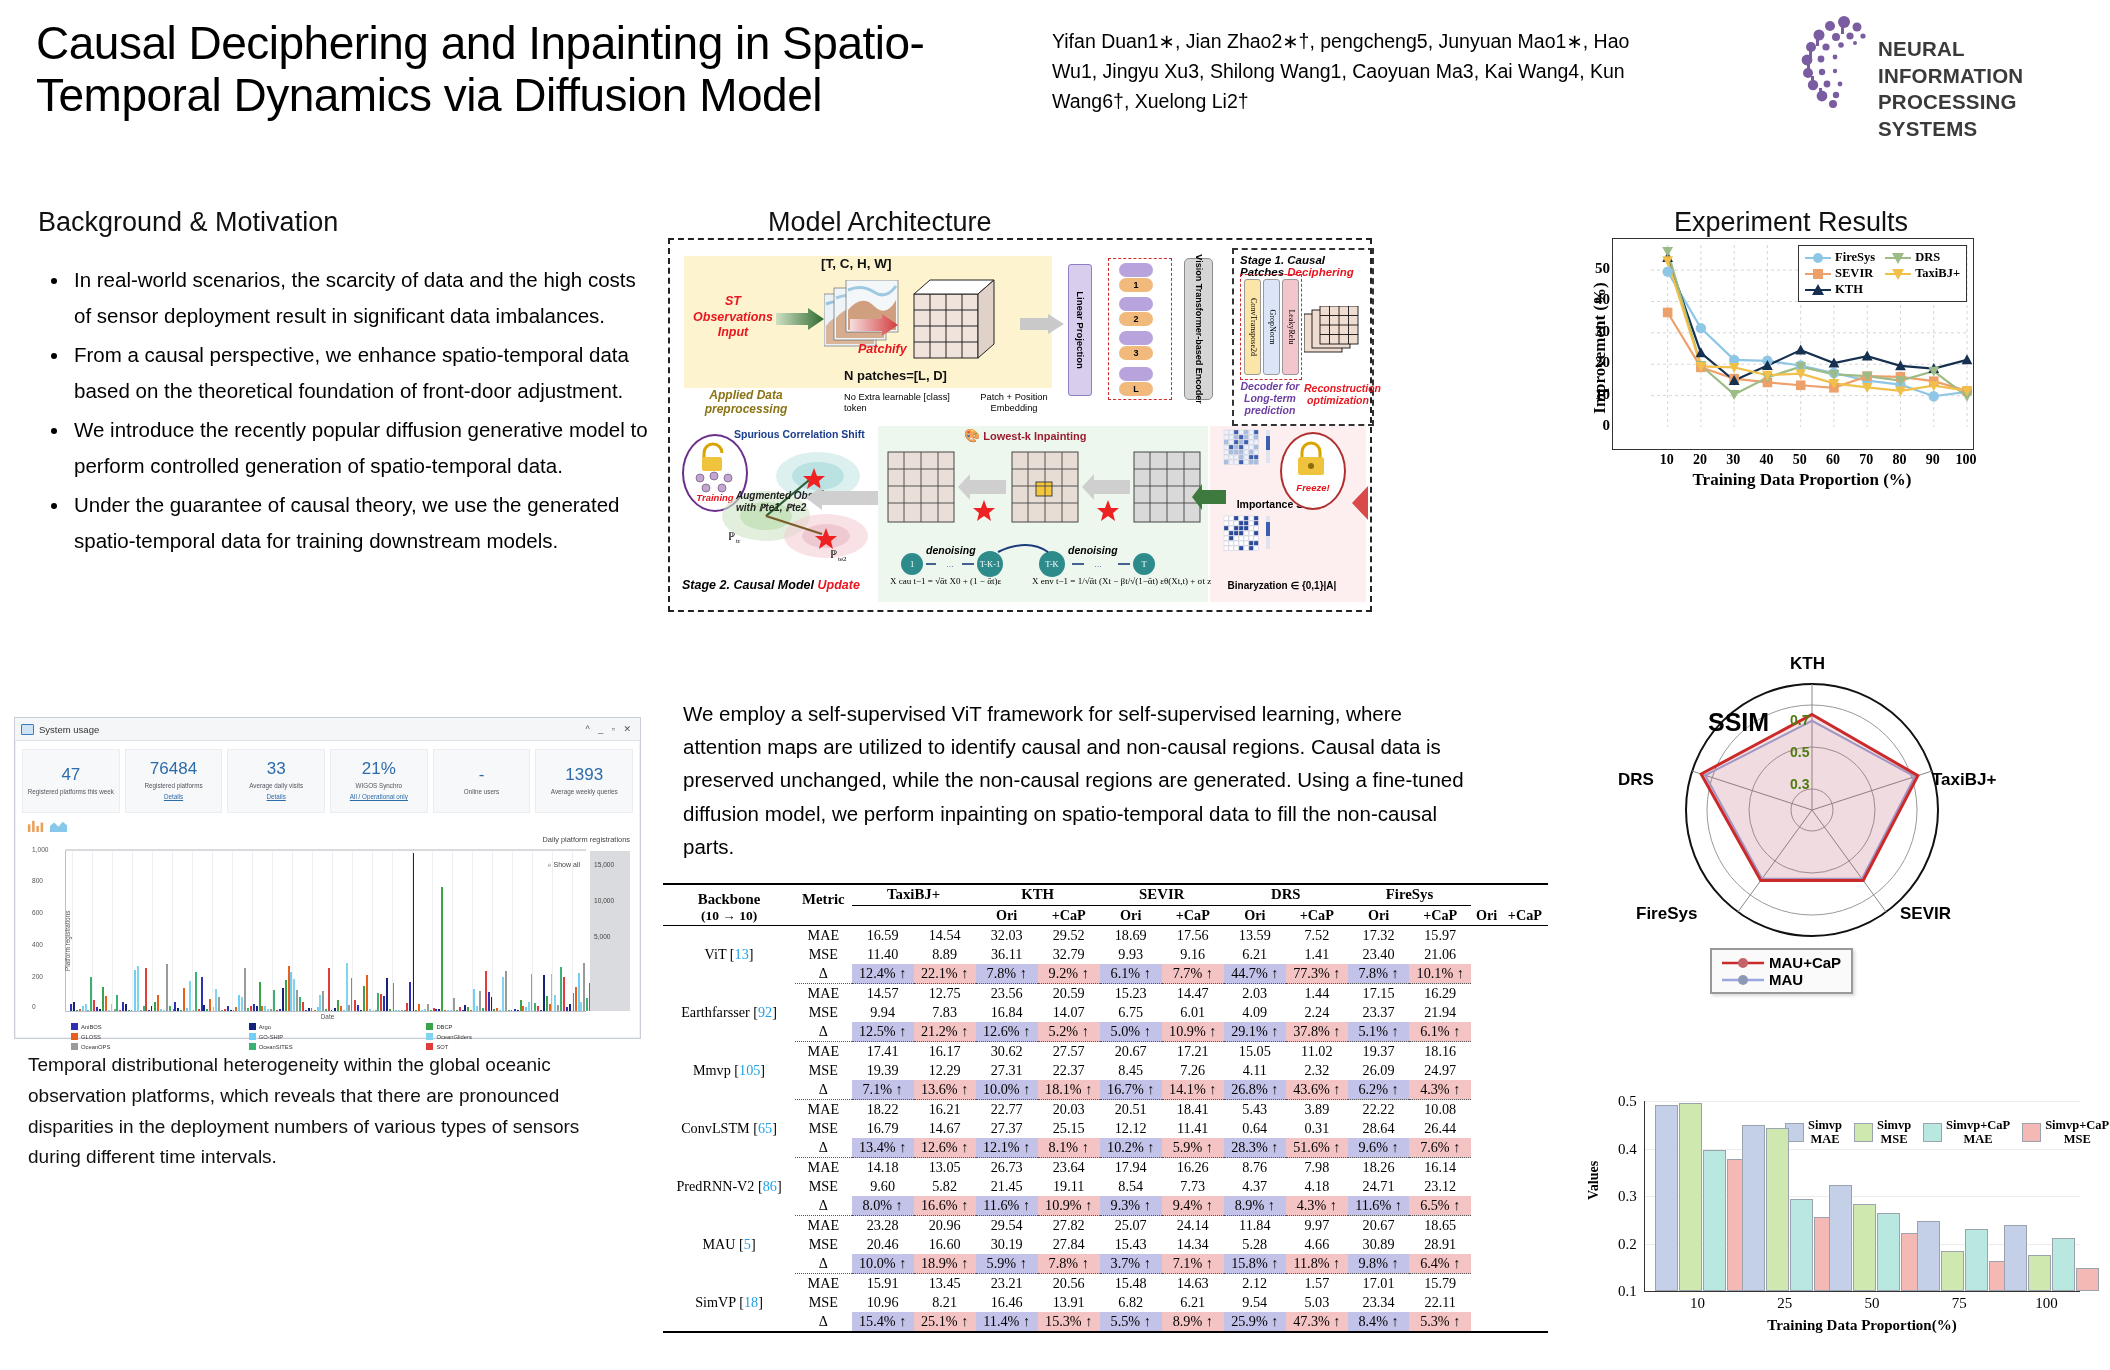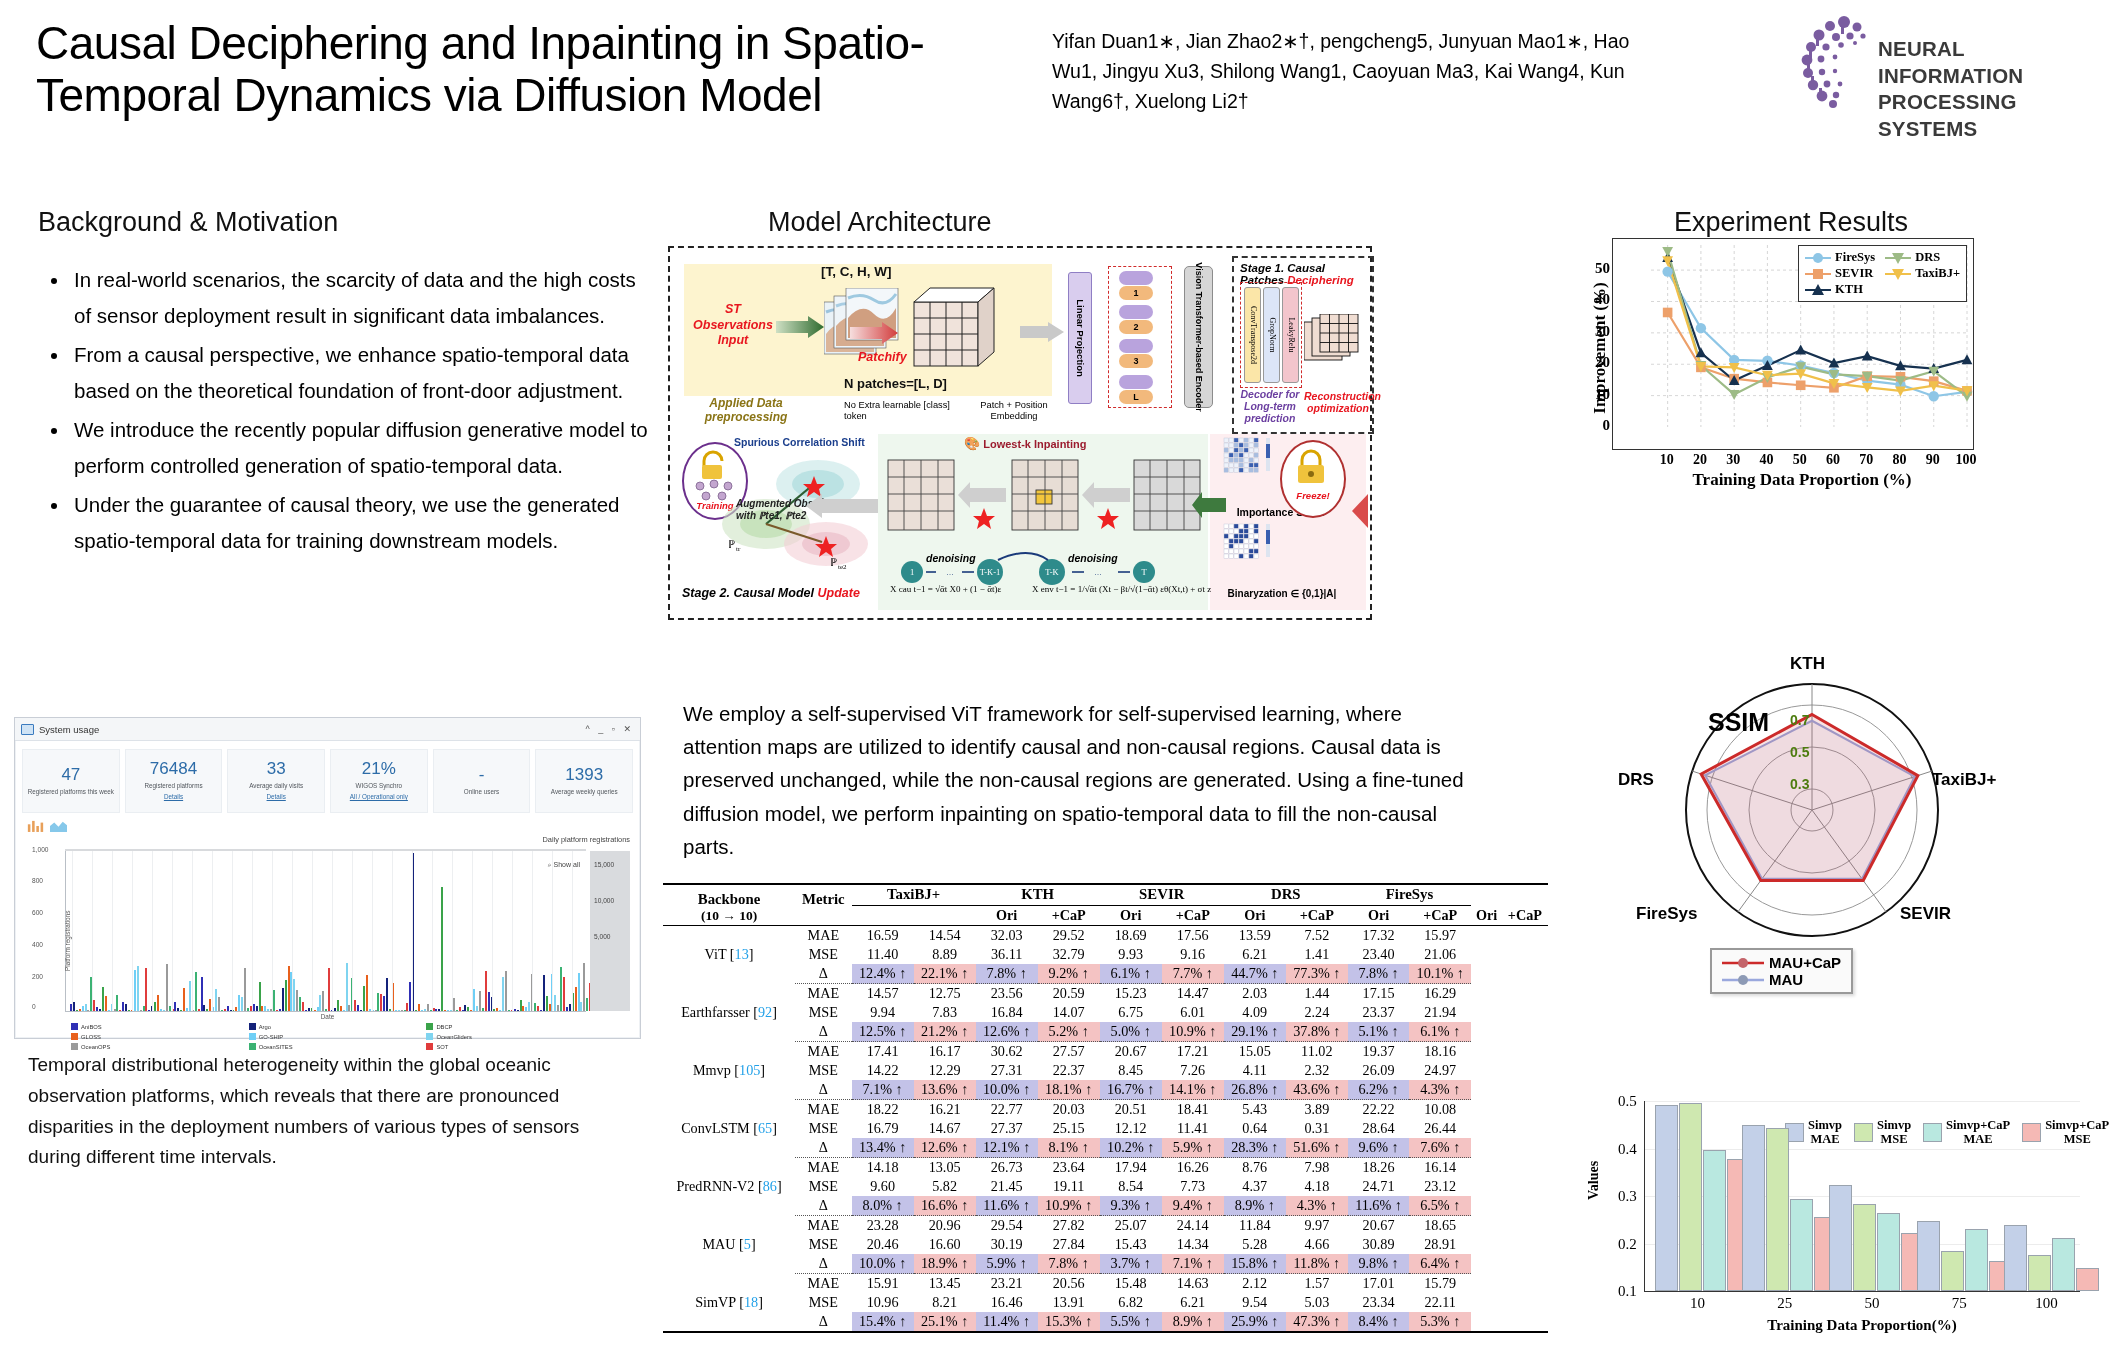--- a/index.html
+++ b/index.html
@@ -48,21 +48,21 @@
   .showall{position:absolute;right:6px;top:10px;font-size:7px;color:#444;}
   .legend-mini{display:flex;flex-wrap:wrap;gap:3px 10px;padding:3px 0 0 46px;font-size:5.8px;color:#333;}
   .legend-mini i{display:inline-block;width:7px;height:7px;margin-right:3px;vertical-align:-1px;}
   .xaxis-lab{text-align:center;font-size:6.4px;color:#555;margin-top:1px;}
   .rightband{position:absolute;right:0;top:20px;bottom:0;width:40px;background:#d9dbde;}
   .rightband span{position:absolute;left:4px;font-size:6.6px;color:#444;}
 
   .caption{position:absolute;left:28px;top:1050px;width:600px;font-size:19px;line-height:1.62;color:#111;}
 
   
-  .arch{position:absolute;left:668px;top:246px;width:700px;height:370px;border:2.5px dashed #222;background:#fff;}
+  .arch{position:absolute;left:668px;top:238px;width:700px;height:370px;border:2.5px dashed #222;background:#fff;}
   .stage{position:absolute;border:2px dashed #333;}
   .s1{left:6px;top:6px;width:684px;height:172px;border:none;}
   .yellowbox{position:absolute;left:8px;top:10px;width:368px;height:132px;background:#fdf4cf;}
   .a-lbl{position:absolute;font-weight:bold;font-style:italic;}
   .red{color:#e8161f;}
   .purple{color:#6b3fa0;}
   .olive{color:#8a7416;}
   .tcw{position:absolute;left:145px;top:10px;font-size:13.5px;font-weight:bold;color:#111;}
   .stobs{position:absolute;left:14px;top:48px;width:86px;font-size:12.5px;text-align:center;line-height:1.25;}
   .appdata{position:absolute;left:10px;top:142px;width:120px;font-size:12px;line-height:1.2;text-align:center;}
@@ -1003,21 +1003,21 @@
             <td>27.57</td>
             <td>20.67</td>
             <td>17.21</td>
             <td>15.05</td>
             <td>11.02</td>
             <td>19.37</td>
             <td>18.16</td>
           </tr>
           <tr>
             <td>MSE</td>
-            <td>14.22</td>
+            <td>19.39</td>
             <td>12.29</td>
             <td>27.31</td>
             <td>22.37</td>
             <td>8.45</td>
             <td>7.26</td>
             <td>4.11</td>
             <td>2.32</td>
             <td>26.09</td>
             <td>24.97</td>
           </tr>

